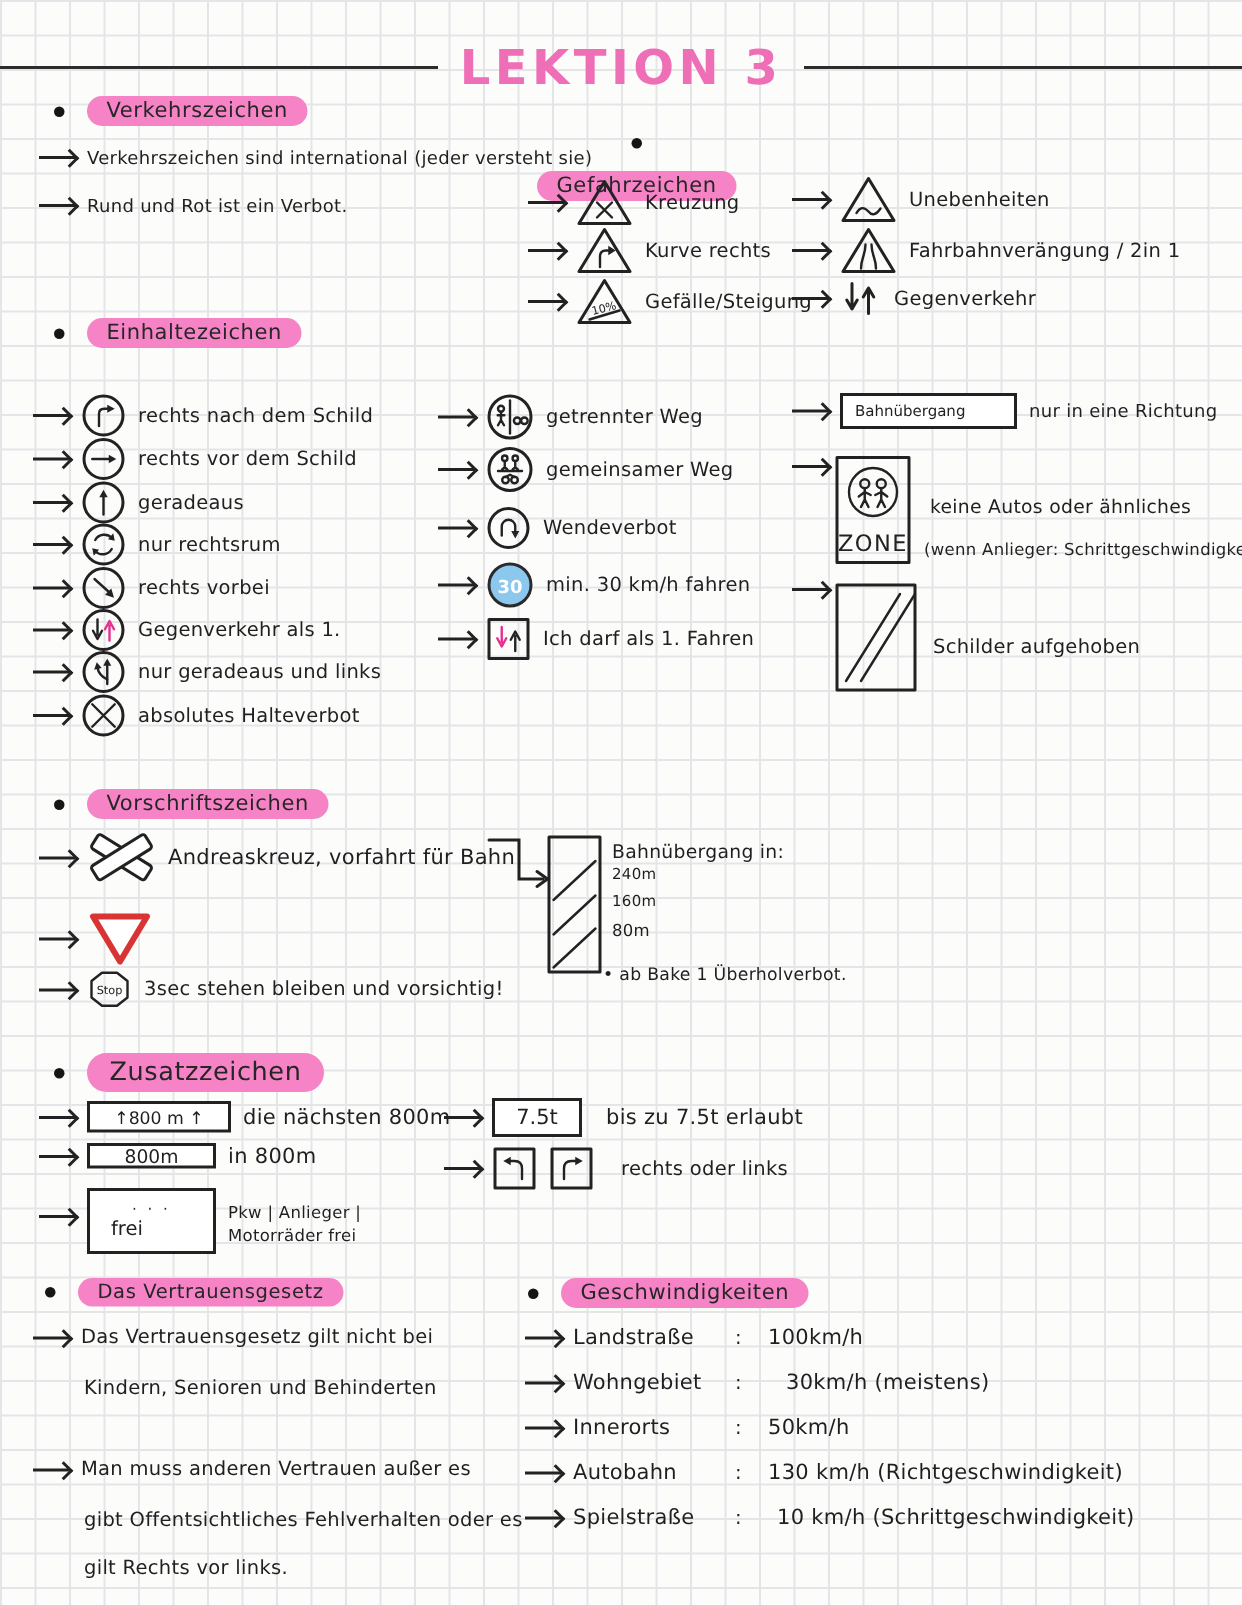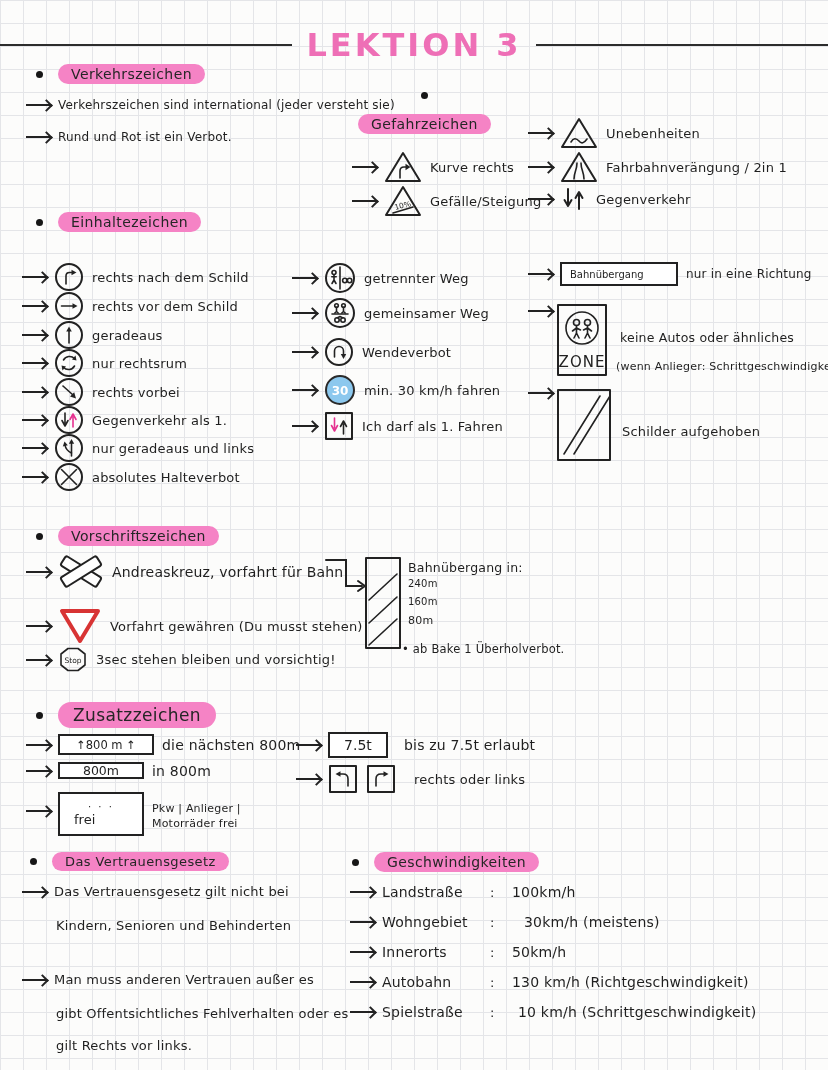--- a/index.html
+++ b/index.html
@@ -63,20 +63,28 @@
   <div class="row" style="left:26px;top:130px;">
     <span class="arr"></span>
     <span class="lbl sm">Rund und Rot ist ein Verbot.</span>
   </div>
 
   <div class="head" style="left:358px;top:92px;flex-direction:column;">
     <div class="bullet"></div>
     <div class="pill">Gefahrzeichen</div>
   </div>
 
+  <div class="row" style="left:352px;top:118px;">
+    <span class="arr"></span>
+    <svg class="sign" width="38" height="34" viewBox="0 0 38 34">
+      <path class="st" d="M19 3 L36 31 L2 31 Z"></path>
+      <path class="st thin" d="M14 17 L24 27 M24 17 L14 27"></path>
+    </svg>
+    <span class="lbl">Kreuzung</span>
+  </div>
 
   <div class="row" style="left:352px;top:150px;">
     <span class="arr"></span>
     <svg class="sign" width="38" height="34" viewBox="0 0 38 34">
       <path class="st thin" d="M16 28 V21 Q16 17 20 17 H22"></path>
       <path d="M21.5 13.8 L26.5 17 L21.5 20.2 Z" fill="#222"></path>
       <path class="st" d="M19 3 L36 31 L2 31 Z"></path>
     </svg>
     <span class="lbl">Kurve rechts</span>
   </div>
@@ -321,21 +329,20 @@
   <div class="txt" style="left:408px;top:578px;font-size:10px;">240m</div>
   <div class="txt" style="left:408px;top:596px;font-size:10px;">160m</div>
   <div class="txt" style="left:408px;top:614px;font-size:11px;">80m</div>
   <div class="txt" style="left:402px;top:642px;font-size:11.5px;">• ab Bake 1 Überholverbot.</div>
 
   <div class="row" style="left:26px;top:606px;">
     <span class="arr"></span>
     <svg class="sign" width="44" height="40" viewBox="0 0 44 40">
       <path d="M4 5 H40 L22 35 Z" fill="#fff" stroke="#d83434" stroke-width="4" stroke-linejoin="round"></path>
     </svg>
-    <span class="lbl">Vorfahrt gewähren (Du musst stehen)</span>
   </div>
 
   <div class="row" style="left:26px;top:646px;">
     <span class="arr"></span>
     <svg class="sign" width="30" height="27" viewBox="0 0 30 27">
       <polygon class="st thin" points="10,2.5 20,2.5 27,8 27,19 20,24.5 10,24.5 3,19 3,8"></polygon>
       <text x="15" y="16.5" text-anchor="middle" font-size="7.5" fill="#222">Stop</text>
     </svg>
     <span class="lbl">3sec stehen bleiben und vorsichtig!</span>
   </div>

